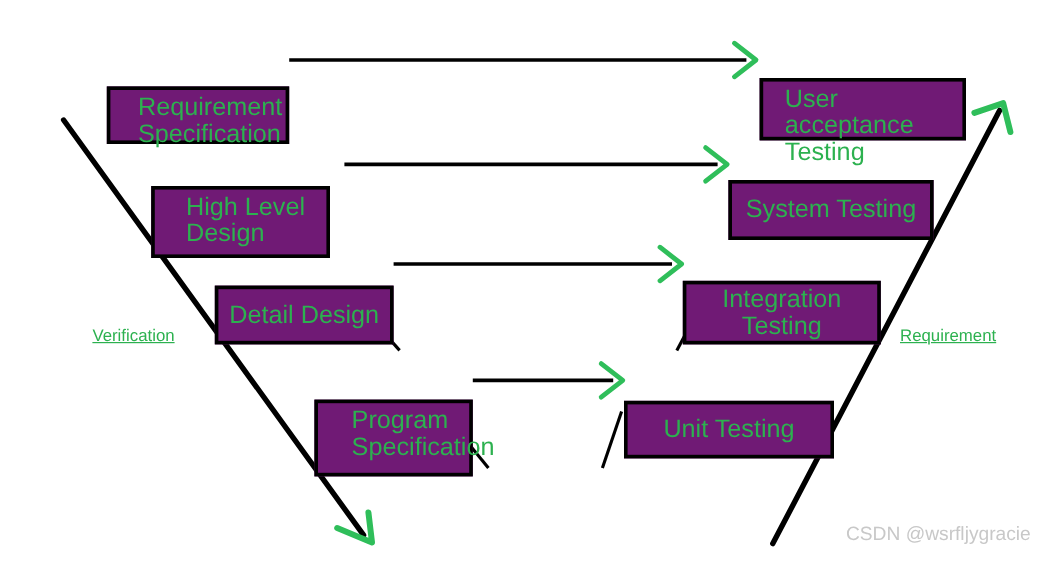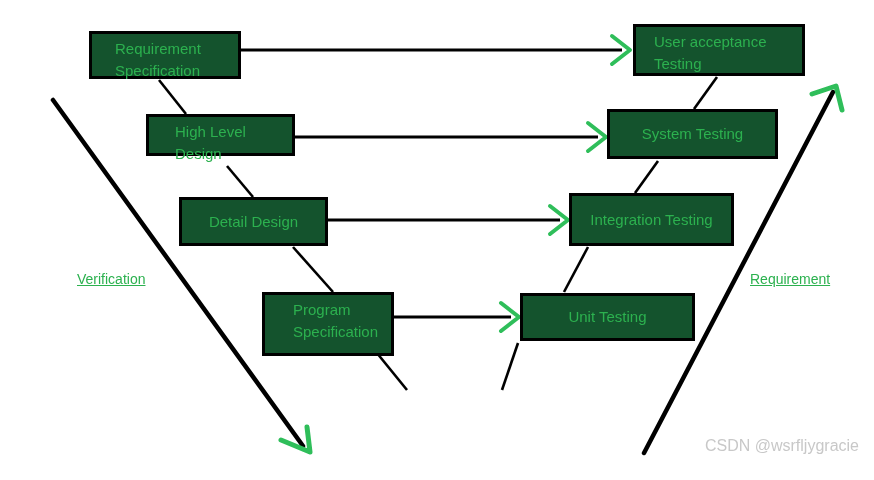--- a/index.html
+++ b/index.html
@@ -24,35 +24,36 @@
     width: 874px;
     height: 480px;
   }
   .k-line { stroke: var(--line-black); stroke-width: 3; fill: none; }
   .k-line-thin { stroke: var(--line-black); stroke-width: 2.6; fill: none; }
   .k-line-big { stroke: var(--line-black); stroke-width: 4.5; fill: none; stroke-linecap: round; }
   .g-chevron { stroke: var(--arrow-green); stroke-width: 4; fill: none; stroke-linecap: round; stroke-linejoin: round; }
   .g-chevron-big { stroke: var(--arrow-green); stroke-width: 5; fill: none; stroke-linecap: round; stroke-linejoin: round; }
   .vbox {
     position: absolute;
-    background: #14532d;
+    background: #701a75;
     border: 3px solid var(--line-black);
     color: var(--text-green);
-    font-size: 15px;
+    font-size: 21px;
     line-height: 22px;
+    margin-top: 41px;
   }
   .vbox.two-line { padding-top: 4px; }
   .vbox.centered {
     display: flex;
     align-items: center;
     justify-content: center;
     text-align: center;
   }
   .box-requirement-specification { left: 89px;  top: 31px;  width: 152px; height: 48px; padding-left: 23px; }
-  .box-high-level-design        { left: 146px; top: 114px; width: 149px; height: 42px; padding-left: 26px; }
+  .box-high-level-design        { left: 126px; top: 114px; width: 149px; height: 60px; padding-left: 26px; }
   .box-detail-design            { left: 179px; top: 197px; width: 149px; height: 49px; }
   .box-program-specification    { left: 262px; top: 292px; width: 132px; height: 64px; padding-left: 28px; }
   .box-coding                   { left: 376px; top: 390px; width: 162px; height: 65px; }
   .box-unit-testing             { left: 520px; top: 293px; width: 175px; height: 48px; }
   .box-integration-testing      { left: 569px; top: 193px; width: 165px; height: 53px; }
   .box-system-testing           { left: 607px; top: 109px; width: 171px; height: 50px; }
   .box-user-acceptance-testing  { left: 633px; top: 24px;  width: 172px; height: 52px; padding-left: 18px; }
   .side-label {
     position: absolute;
     color: var(--text-green);

